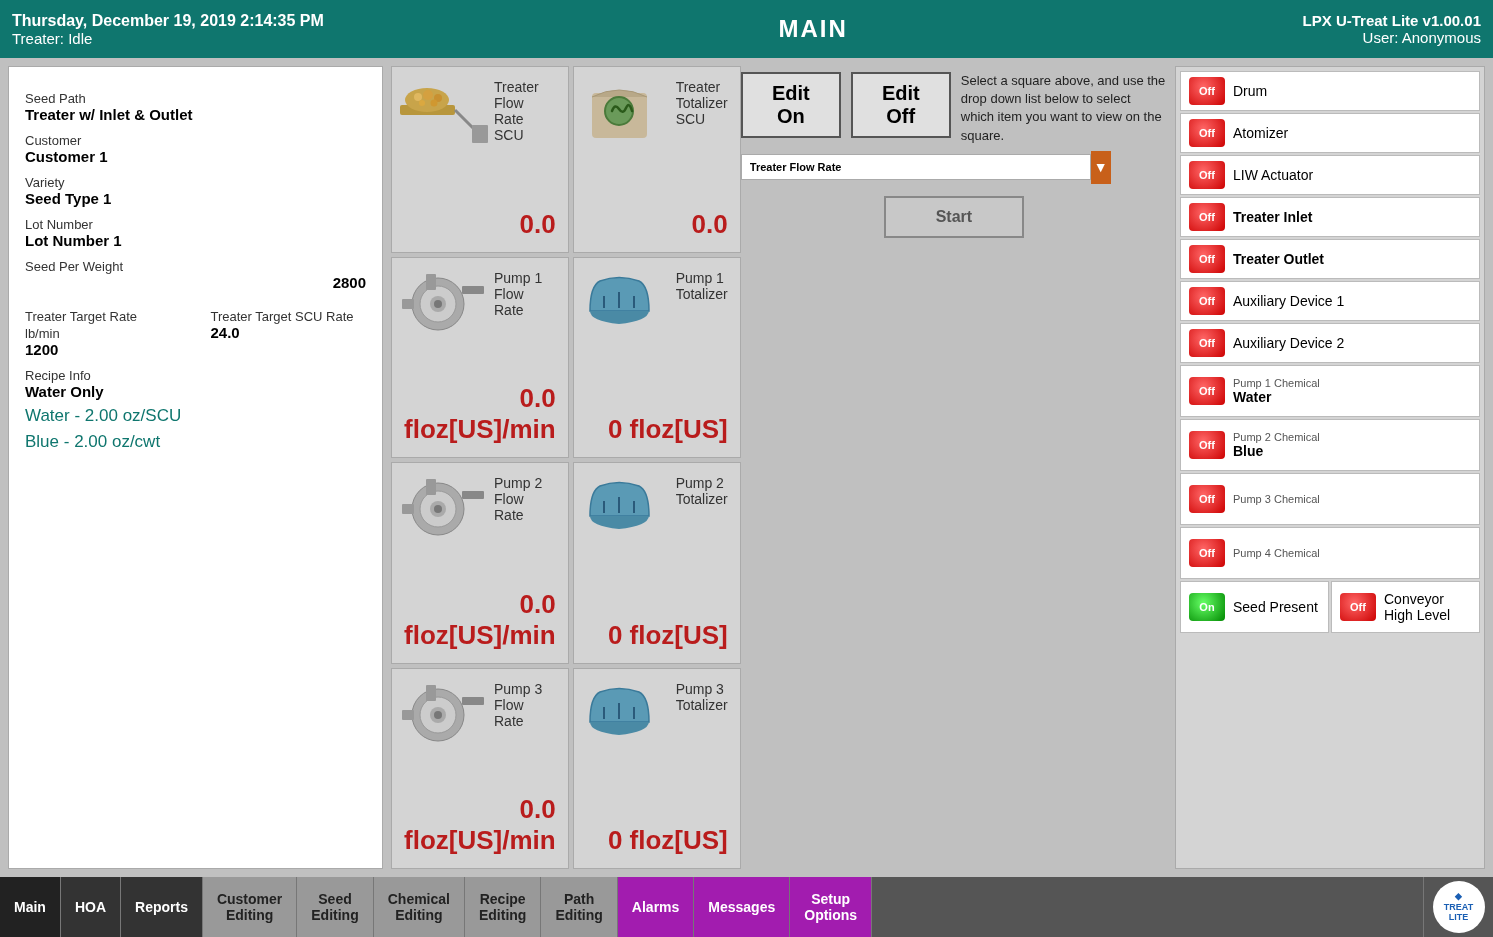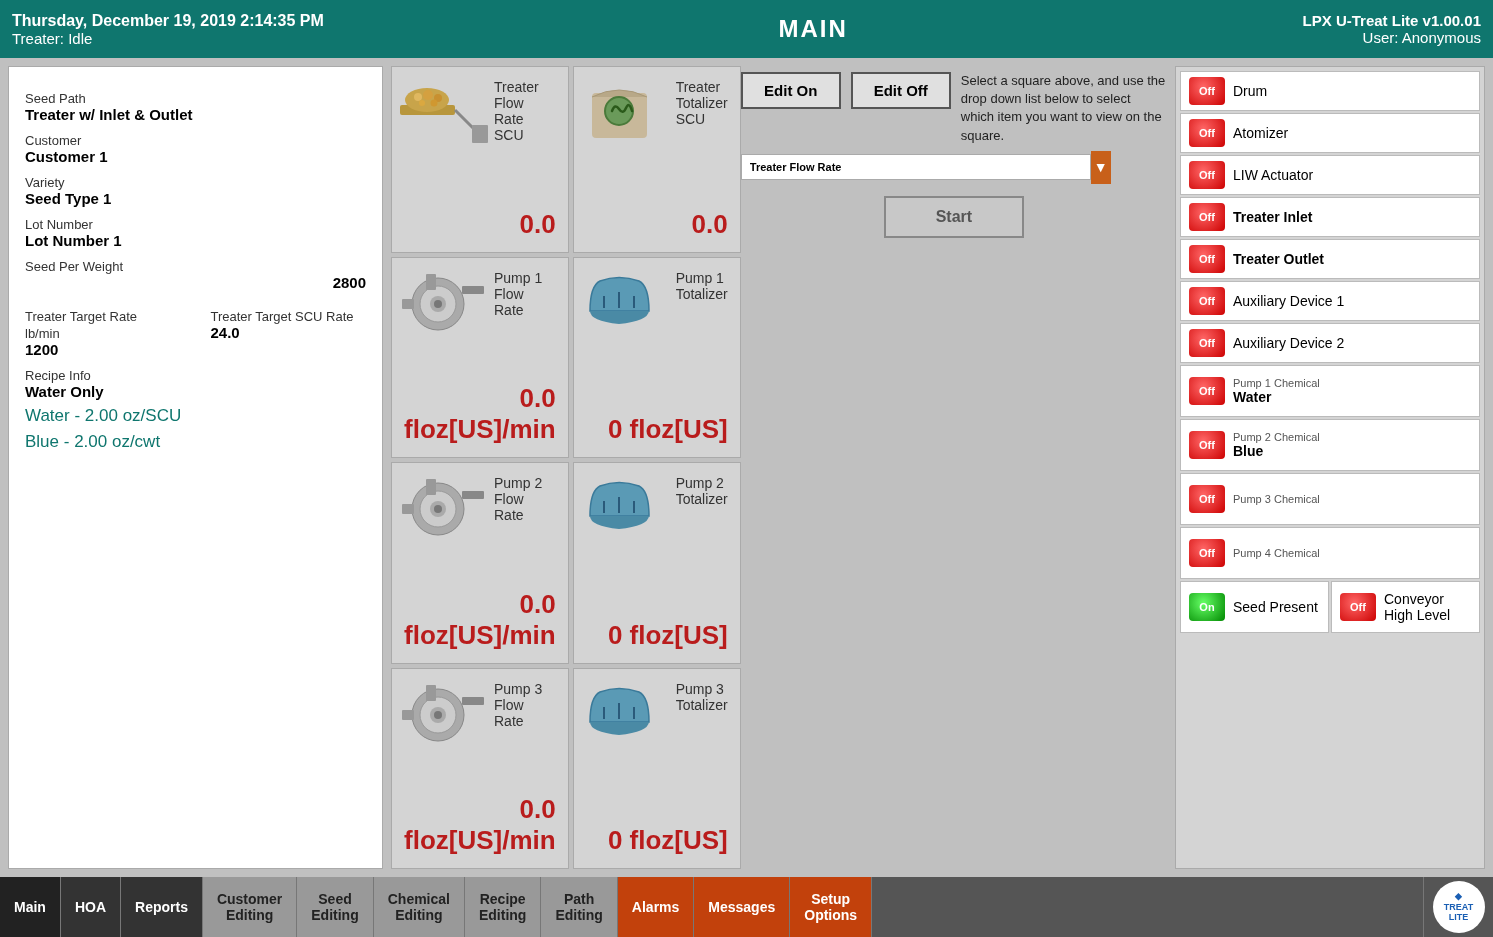--- a/index.html
+++ b/index.html
@@ -90,21 +90,21 @@
     
     .controls-area {
       padding: 6px 0;
       display: flex;
       flex-direction: column;
       gap: 6px;
     }
     .controls-row { display: flex; gap: 10px; align-items: flex-start; }
     .btn {
       padding: 8px 20px;
-      font-size: 15px;
+      font-size: 20px;
       font-weight: bold;
       border: 2px solid #555;
       cursor: pointer;
       background: #e0e0e0;
       min-width: 100px;
     }
     .instruction-text {
       font-size: 13px;
       color: #222;
       max-width: 360px;
@@ -200,21 +200,21 @@
       display: flex;
       align-items: center;
       justify-content: center;
       text-align: center;
       padding: 0 14px;
       font-size: 14px;
       font-weight: bold;
       cursor: pointer;
       border-right: 1px solid #777;
       color: white;
-      background: #c2410c;
+      background: #a21caf;
     }
     .tab.active {
       background: #222;
       color: white;
     }
     .tab.light {
       background: #999;
       color: #222;
     }
     .tab-logo {

